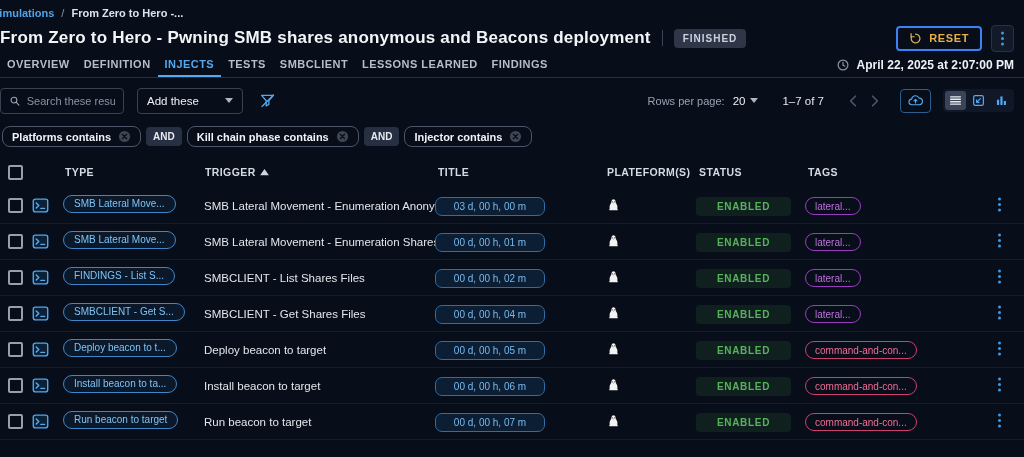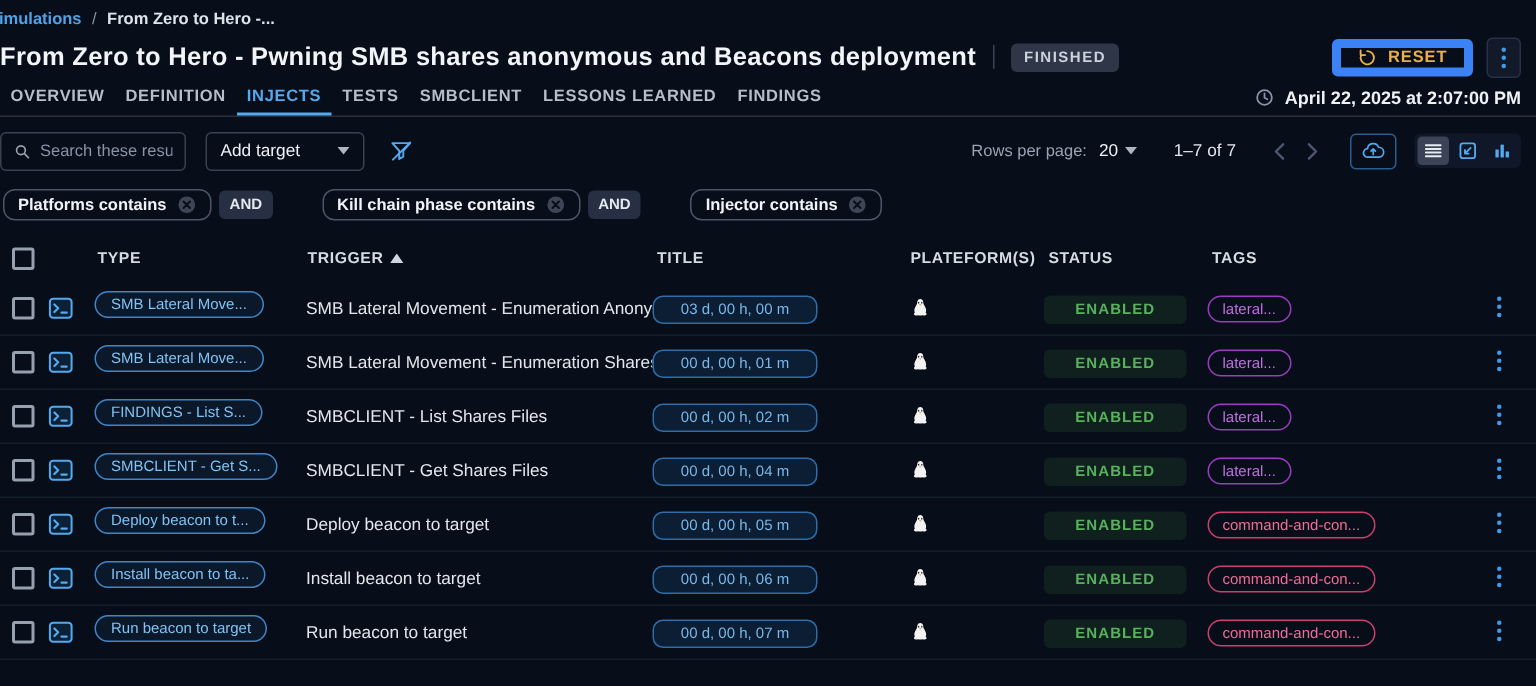--- a/index.html
+++ b/index.html
@@ -17,21 +17,21 @@
   .bc-root { color:#4fa3e8; margin-left:-8px; }
   .bc-sep  { color:#8a93a5; font-weight:400; }
   .bc-current { color:#dde3ea; }
 
   
   .title-row { display:flex; align-items:center; height:32px; padding-right:10px; }
   .page-title { font-size:17px; font-weight:700; letter-spacing:.2px; color:#f2f5f8; white-space:nowrap; }
   .title-divider { width:1px; height:16px; background:#3a4456; margin:0 11px; }
   .finished-chip { background:#2e3648; color:#ccd3dd; font-size:10px; font-weight:700; letter-spacing:1px; padding:4px 9px; border-radius:4px; }
   .title-spacer { flex:1; }
-  .reset-btn { display:flex; align-items:center; gap:7px; border:6px solid #3b82f6; color:#e9b04a; background:transparent; border-radius:4px; height:25px; padding:0 11px; font-size:11px; font-weight:700; letter-spacing:.6px; cursor:pointer; font-family:inherit; }
+  .reset-btn { display:flex; align-items:center; gap:7px; border:2px solid #3b82f6; color:#e9b04a; background:transparent; border-radius:4px; height:25px; padding:0 11px; font-size:11px; font-weight:700; letter-spacing:.6px; cursor:pointer; font-family:inherit; }
   .top-kebab { width:23px; height:27px; margin-left:9px; background:#121a2a; border:1px solid #273248; border-radius:4px; display:flex; align-items:center; justify-content:center; cursor:pointer; }
 
   
   .tabs-row { display:flex; align-items:flex-end; border-bottom:1px solid rgba(255,255,255,.14); height:24px; padding-right:10px; }
   .tab { font-size:11px; font-weight:600; letter-spacing:.45px; color:#b6bec9; padding:4px 7px 5px; border-bottom:2px solid transparent; cursor:pointer; white-space:nowrap; }
   .tab.active { color:#54a9ef; border-bottom-color:#54a9ef; }
   .datetime { margin-left:auto; display:flex; gap:7px; align-items:center; font-size:12px; font-weight:600; color:#eef1f5; padding-bottom:5px; }
 
   
   .toolbar { display:flex; align-items:center; margin:9px 10px 0 0; height:27px; }
@@ -45,21 +45,21 @@
   .rpp-value { display:flex; align-items:center; gap:5px; margin-left:8px; font-size:11.5px; color:#eef1f5; cursor:pointer; }
   .range { font-size:11.5px; margin:0 18px 0 24px; color:#e3e8ee; }
   .pg-btn { background:none; border:none; padding:0 7px; cursor:default; }
   .export-btn { width:31px; height:24px; border:1px solid #2b5d8f; border-radius:4px; background:transparent; display:flex; align-items:center; justify-content:center; margin:0 12px 0 14px; cursor:pointer; }
   .segmented { display:flex; gap:2px; background:#0f1728; border-radius:4px; padding:2px; }
   .seg-btn { width:21px; height:19px; display:flex; align-items:center; justify-content:center; border-radius:3px; background:transparent; border:none; cursor:pointer; }
   .seg-btn.selected { background:#3a4456; }
 
   
   .filter-chips { display:flex; align-items:center; gap:5px; margin-top:11px; height:23px; }
-  .fchip { display:flex; align-items:center; gap:7px; border:1px solid #4d5668; border-radius:8px; padding:3px 9px; font-size:11px; font-weight:700; color:#f0f3f7;margin-left:28px; }
+  .fchip { display:flex; align-items:center; gap:7px; border:1px solid #4d5668; border-radius:8px; padding:3px 9px; font-size:11px; font-weight:700; color:#f0f3f7; }
   .fchip:first-child { margin-left:2px; }
   .and-chip { background:#272f42; border-radius:4px; padding:4px 7px; font-size:10px; font-weight:700; color:#e6eaf0; }
 
   
   .grid { display:grid; grid-template-columns:32px 30px 140px 233px 169px 92px 109px 188px 31px; align-items:center; }
   .thead { height:32px; margin-top:8px; font-size:10.5px; font-weight:700; letter-spacing:.4px; color:#d5dbe2; }
   .th { display:flex; align-items:center; gap:4px; padding-left:3px; white-space:nowrap; }
   .row { height:36px; border-bottom:1px solid #151e2d; cursor:pointer; }
   .checkbox { width:15px; height:15px; border:2px solid #97a0ae; border-radius:2px; margin-left:8px; display:block; background:transparent; cursor:pointer; }
   .c-title { font-size:11.5px; color:#e2e7ec; white-space:nowrap; overflow:hidden; padding-right:8px; padding-left:2px; }
@@ -182,21 +182,21 @@
 </div>
 
 <div class="toolbar">
   <div class="search-box">
     <svg width="14" height="14">
         <use href="#i-magnifier"></use>
       </svg>
     <input type="text" placeholder="Search these results..." style="">
   </div>
   <div class="add-filter">
-    <span>Add target</span>
+    <span>Add these</span>
     <span class="caret"></span>
   </div>
   <button class="funnel-btn">
     <svg width="17" height="17">
         <use href="#i-funnel-off"></use>
       </svg>
   </button>
 
   <span class="rpp-label">Rows per page:</span>
   <span class="rpp-value">

